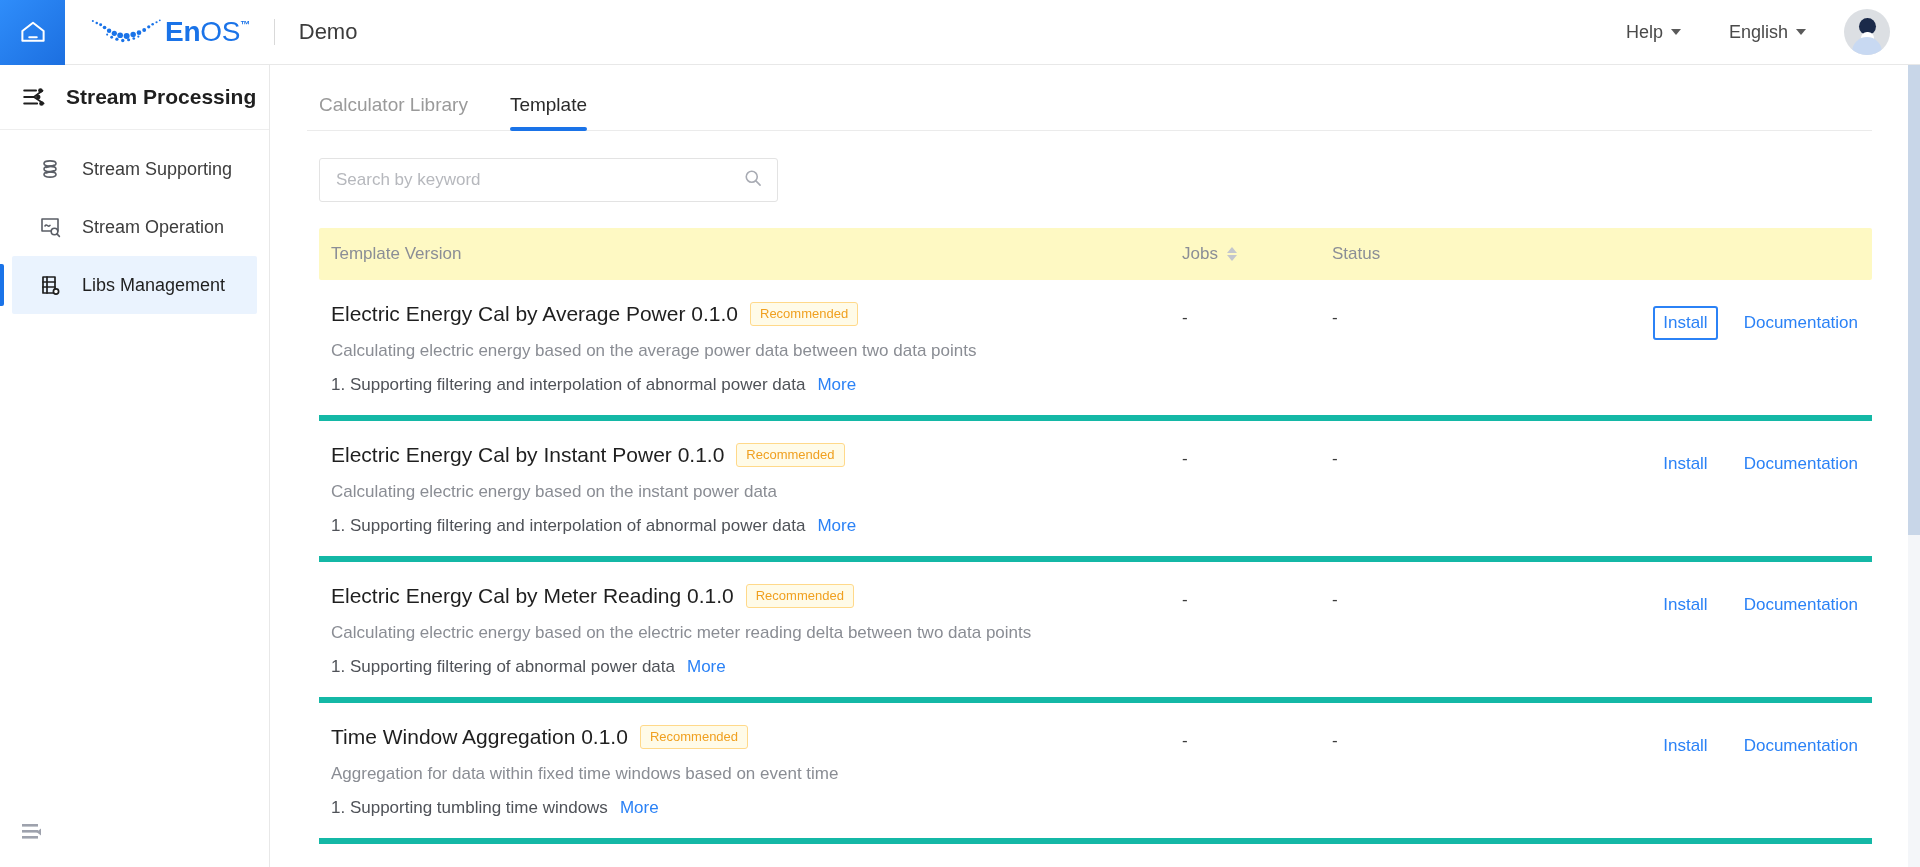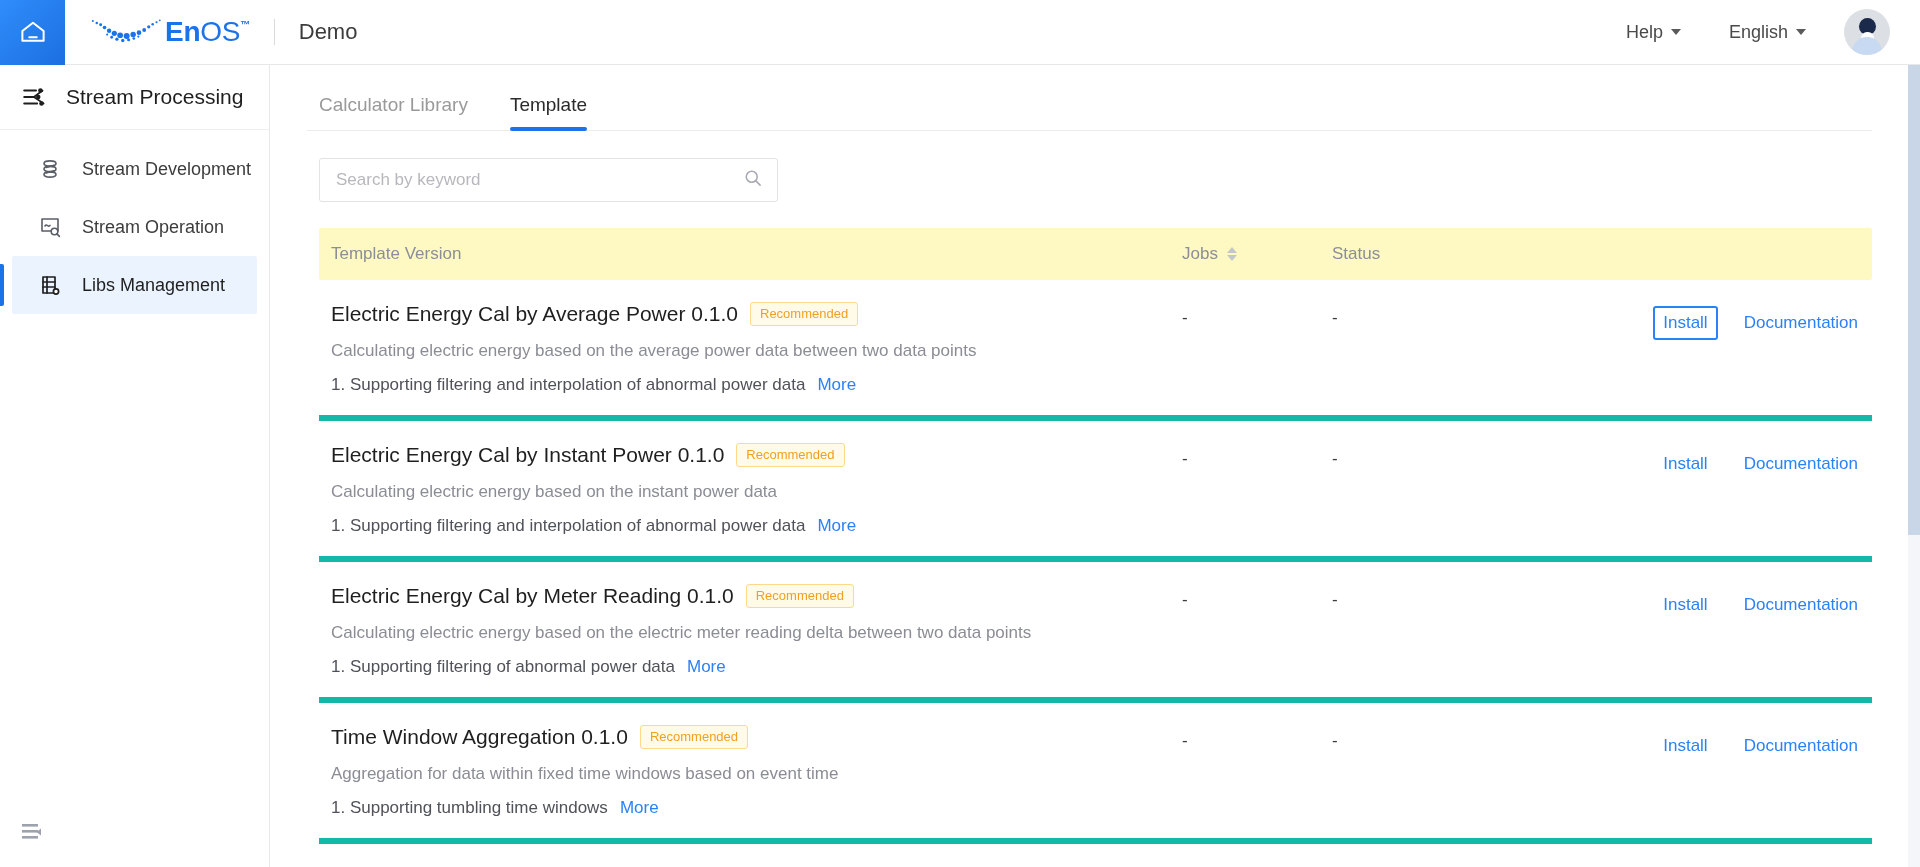--- a/index.html
+++ b/index.html
@@ -96,20 +96,21 @@
     background: #ffffff;
     border-right: 1px solid #e8e8e8;
     z-index: 10;
   }
   .sidebar-title {
     height: 65px;
     display: flex; align-items: center;
     padding-left: 22px;
     border-bottom: 1px solid #eeeeee;
     gap: 18px;
+    font-weight: bold;
   }
   .sidebar-title-text {
     font-size: 21px; color: #1f1f1f;
   }
   .sidebar-items { padding-top: 10px; }
   .sidebar-item {
     height: 58px;
     display: flex; align-items: center;
     padding-left: 25px;
     gap: 19px;
@@ -365,21 +366,21 @@
     <div class="sidebar-item">
       <span class="ico">
         <svg width="24" height="24" viewBox="0 0 24 24" fill="none" stroke="#5a5e66" stroke-width="1.6" stroke-linecap="round">
           <ellipse cx="12" cy="6.5" rx="6" ry="2.6"></ellipse>
           <ellipse cx="12" cy="12" rx="6" ry="2.6"></ellipse>
           <ellipse cx="12" cy="17.5" rx="6" ry="2.6"></ellipse>
           <path d="M16 8.2 8 10.4"></path>
             <path d="M16 13.7 8 15.9"></path>
         </svg>
       </span>
-      <span class="label">Stream Development</span>
+      <span class="label">Stream Supporting</span>
     </div>
 
     <div class="sidebar-item">
       <span class="ico">
         <svg width="24" height="24" viewBox="0 0 24 24" fill="none" stroke="#5a5e66" stroke-width="1.6" stroke-linecap="round" stroke-linejoin="round">
           <path d="M4 4h16v12H4z"></path>
           <path d="M7 11c1.6-3 3.4 2 5-0.6"></path>
           <circle cx="16.5" cy="16.5" r="3.3" fill="#ffffff"></circle>
           <path d="M18.9 18.9 21.4 21.4"></path>
         </svg>

